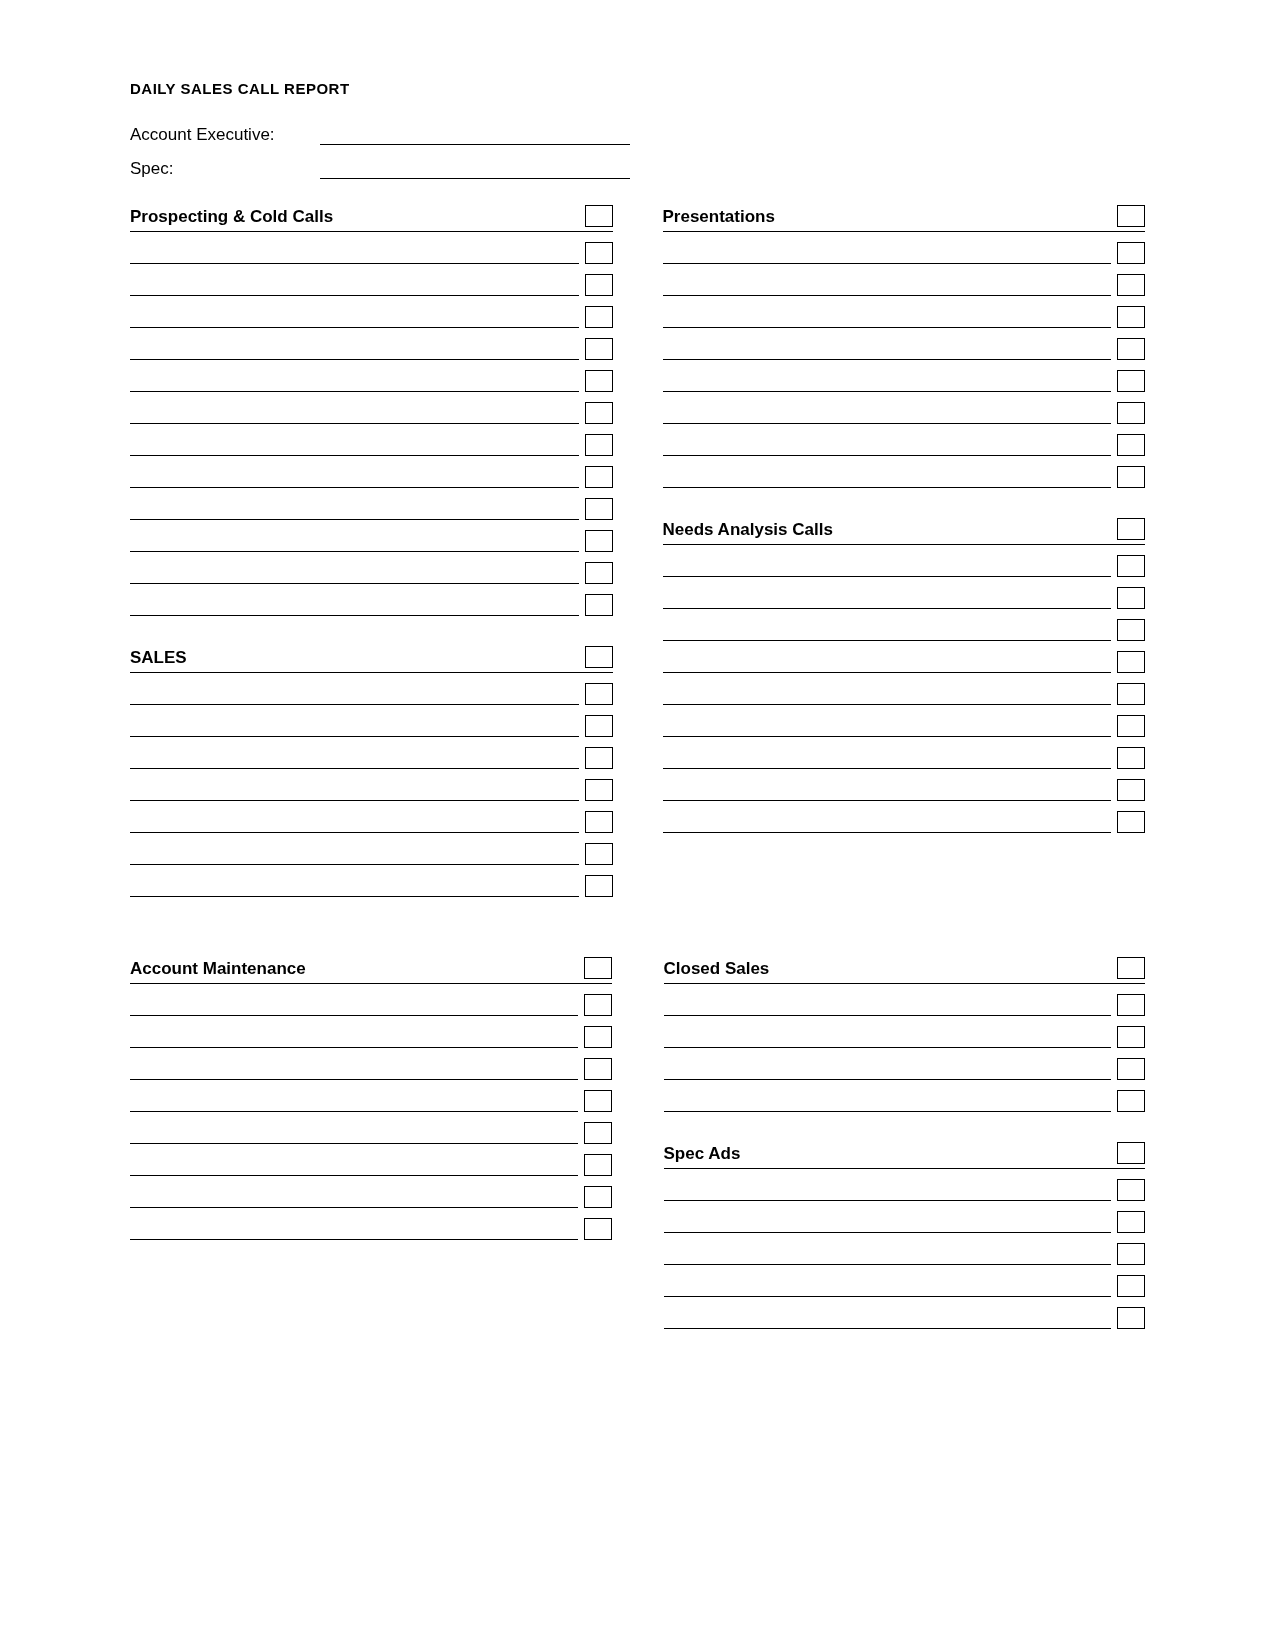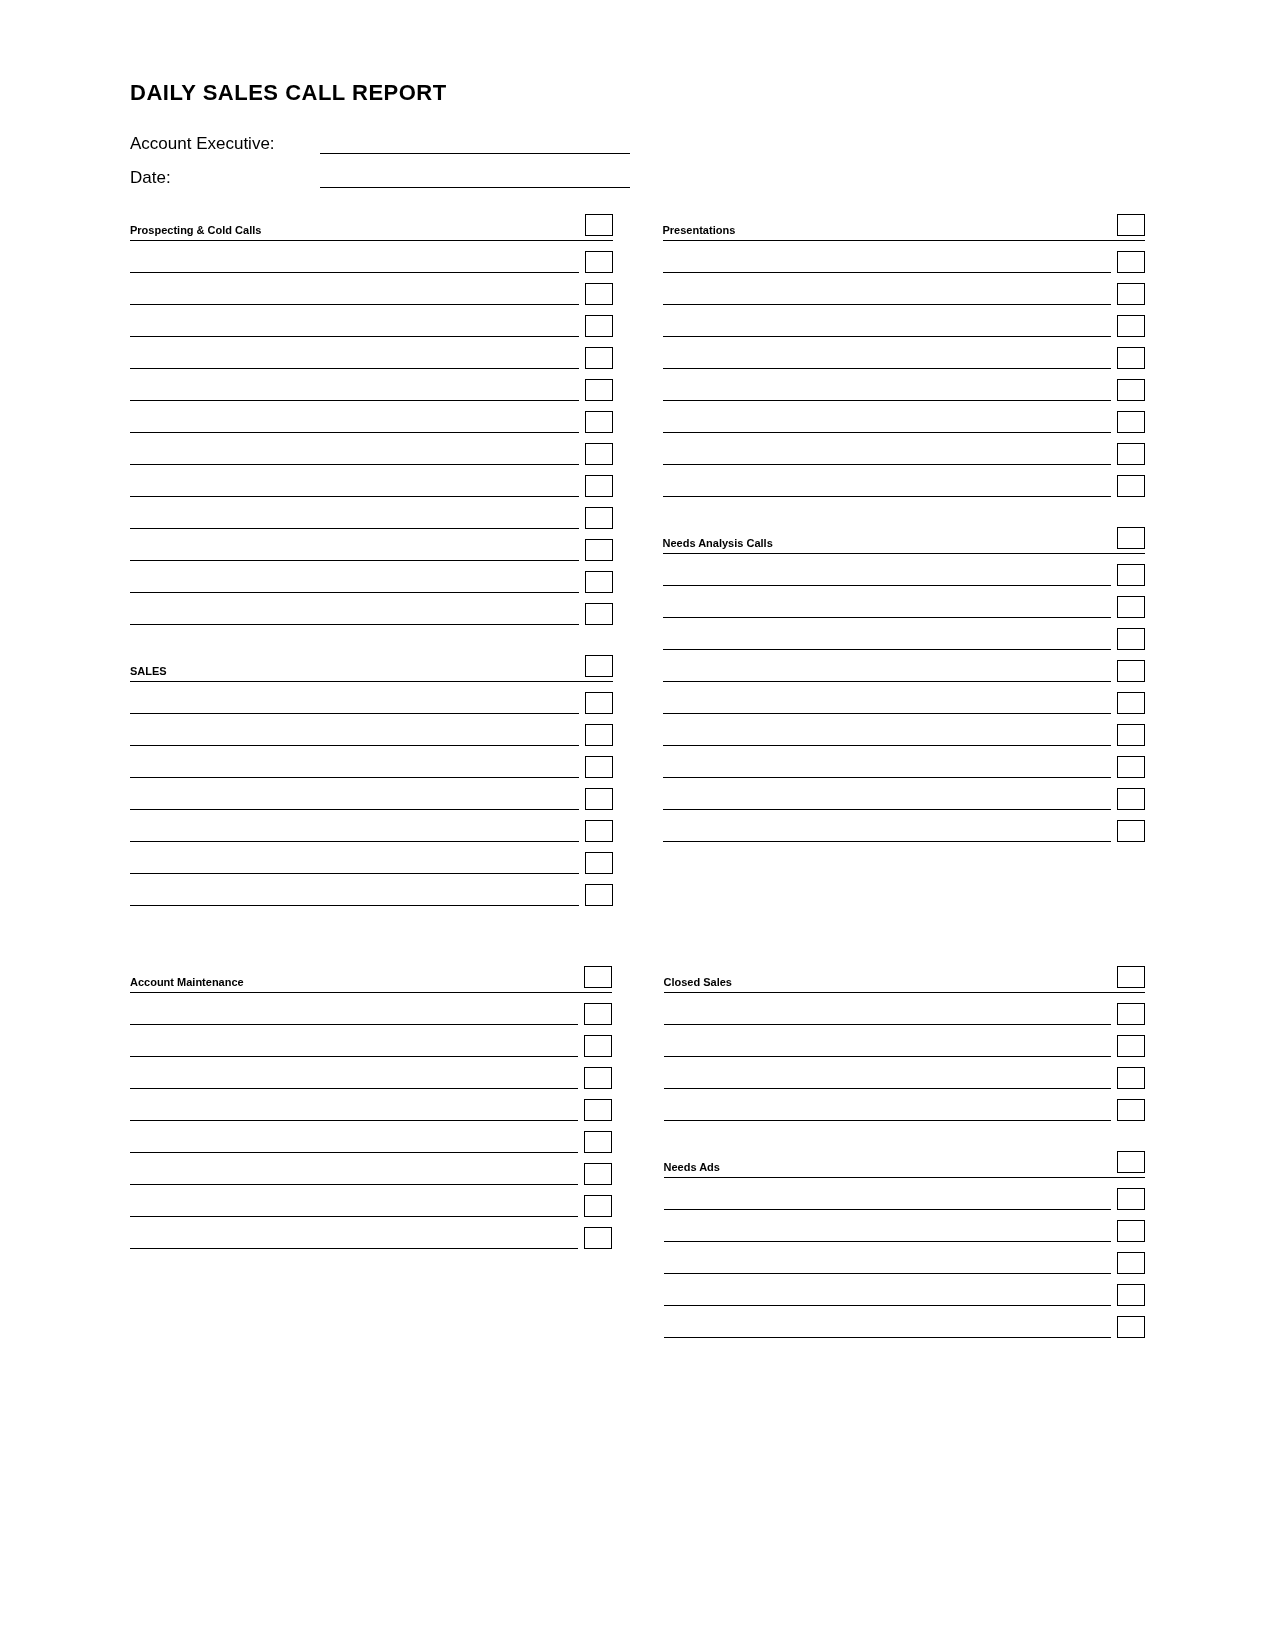--- a/index.html
+++ b/index.html
@@ -11,21 +11,21 @@
     body {
       background: #ffffff;
       font-family: Arial, sans-serif;
       width: 1275px;
       min-height: 1650px;
       padding: 80px 130px;
       color: #000000;
     }
 
     .page-title {
-      font-size: 22px;
+      font-size: 15px;
       font-weight: bold;
       margin-bottom: 28px;
       letter-spacing: 0.5px;
     }
 
     .header-field {
       display: flex;
       align-items: center;
       margin-bottom: 14px;
       font-size: 17px;
@@ -82,21 +82,21 @@
 
     .section-title-row {
       display: flex;
       align-items: flex-end;
       border-bottom: 1.8px solid #000;
       padding-bottom: 4px;
       margin-bottom: 0;
     }
 
     .section-title-text {
-      font-size: 11px;
+      font-size: 17px;
       font-weight: bold;
       flex: 1;
     }
 
     .section-title-box {
       width: 28px;
       height: 22px;
       border: 1.2px solid #000;
       margin-left: 6px;
       flex-shrink: 0;
@@ -120,21 +120,21 @@
 <body>
 
 <div class="page-title">DAILY SALES CALL REPORT</div>
 
 <div class="header-field">
   <span class="header-field-label">Account Executive:</span>
   <div class="header-field-line"></div>
 </div>
 
 <div class="header-field">
-  <span class="header-field-label">Date:</span>
+  <span class="header-field-label">Spec:</span>
   <div class="header-field-line"></div>
 </div>
 
 <div class="sections-wrapper">
 
   <div class="left-col">
 
     <div class="section">
       <div class="section-title-row">
         <span class="section-title-text">Prospecting &amp; Cold Calls</span>
@@ -378,21 +378,21 @@
           <div class="row-box"></div>
         </div>
       <div class="row-item">
           <div class="row-line"></div>
           <div class="row-box"></div>
         </div>
     </div>
 
     <div class="section">
       <div class="section-title-row">
-        <span class="section-title-text">Needs Ads</span>
+        <span class="section-title-text">Spec Ads</span>
         <div class="section-title-box"></div>
       </div>
       <div class="row-item">
           <div class="row-line"></div>
           <div class="row-box"></div>
         </div>
       <div class="row-item">
           <div class="row-line"></div>
           <div class="row-box"></div>
         </div>

